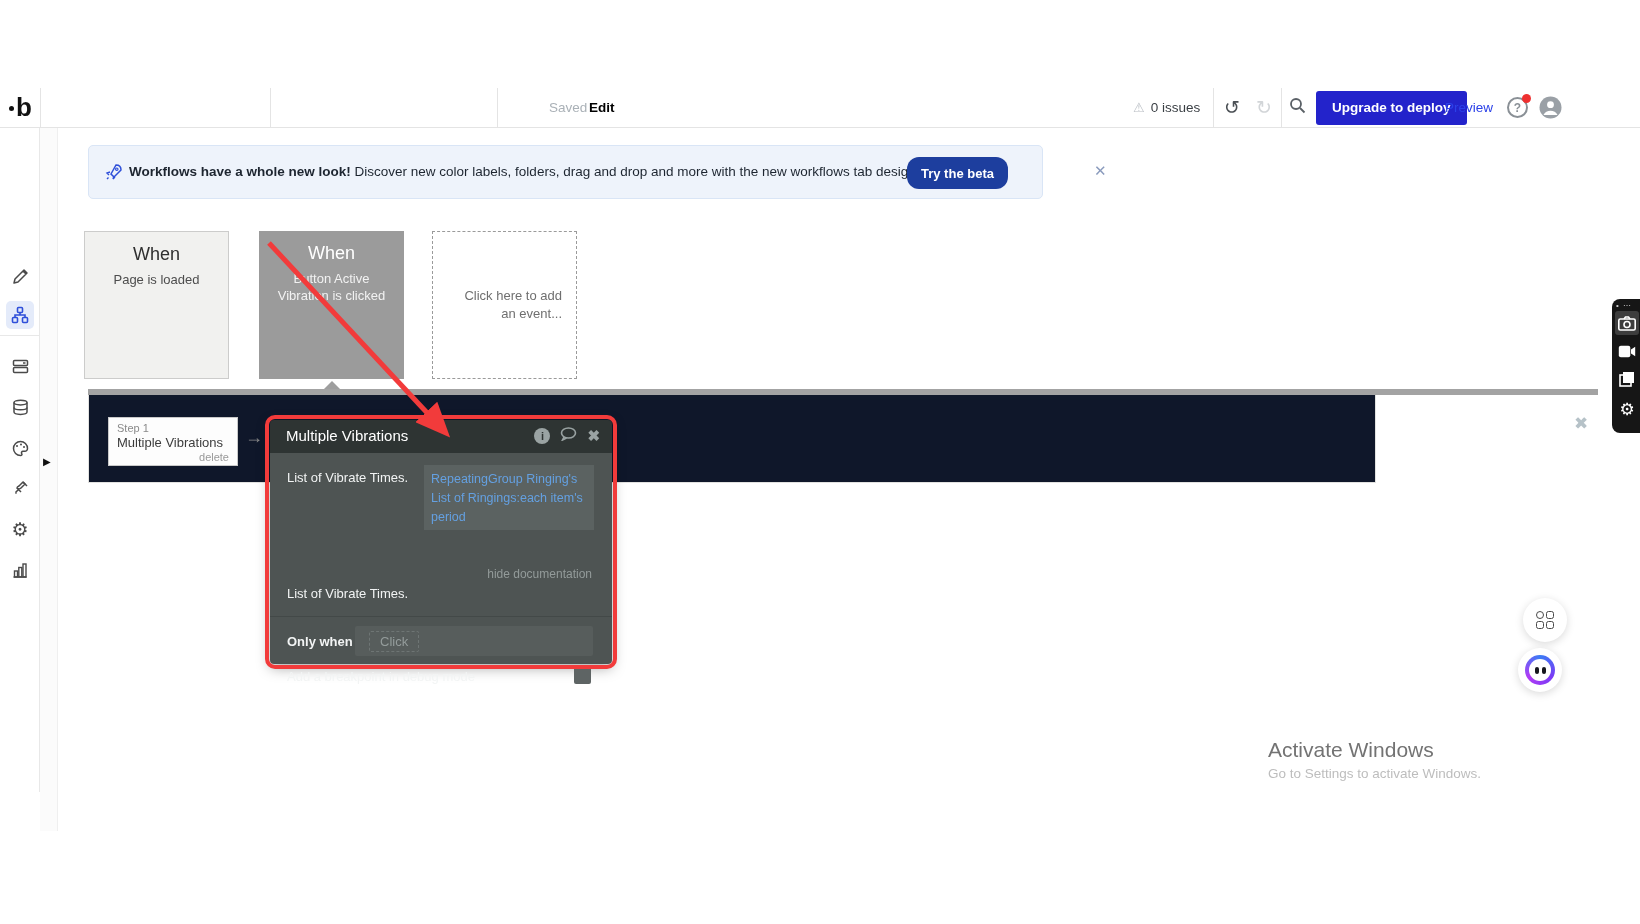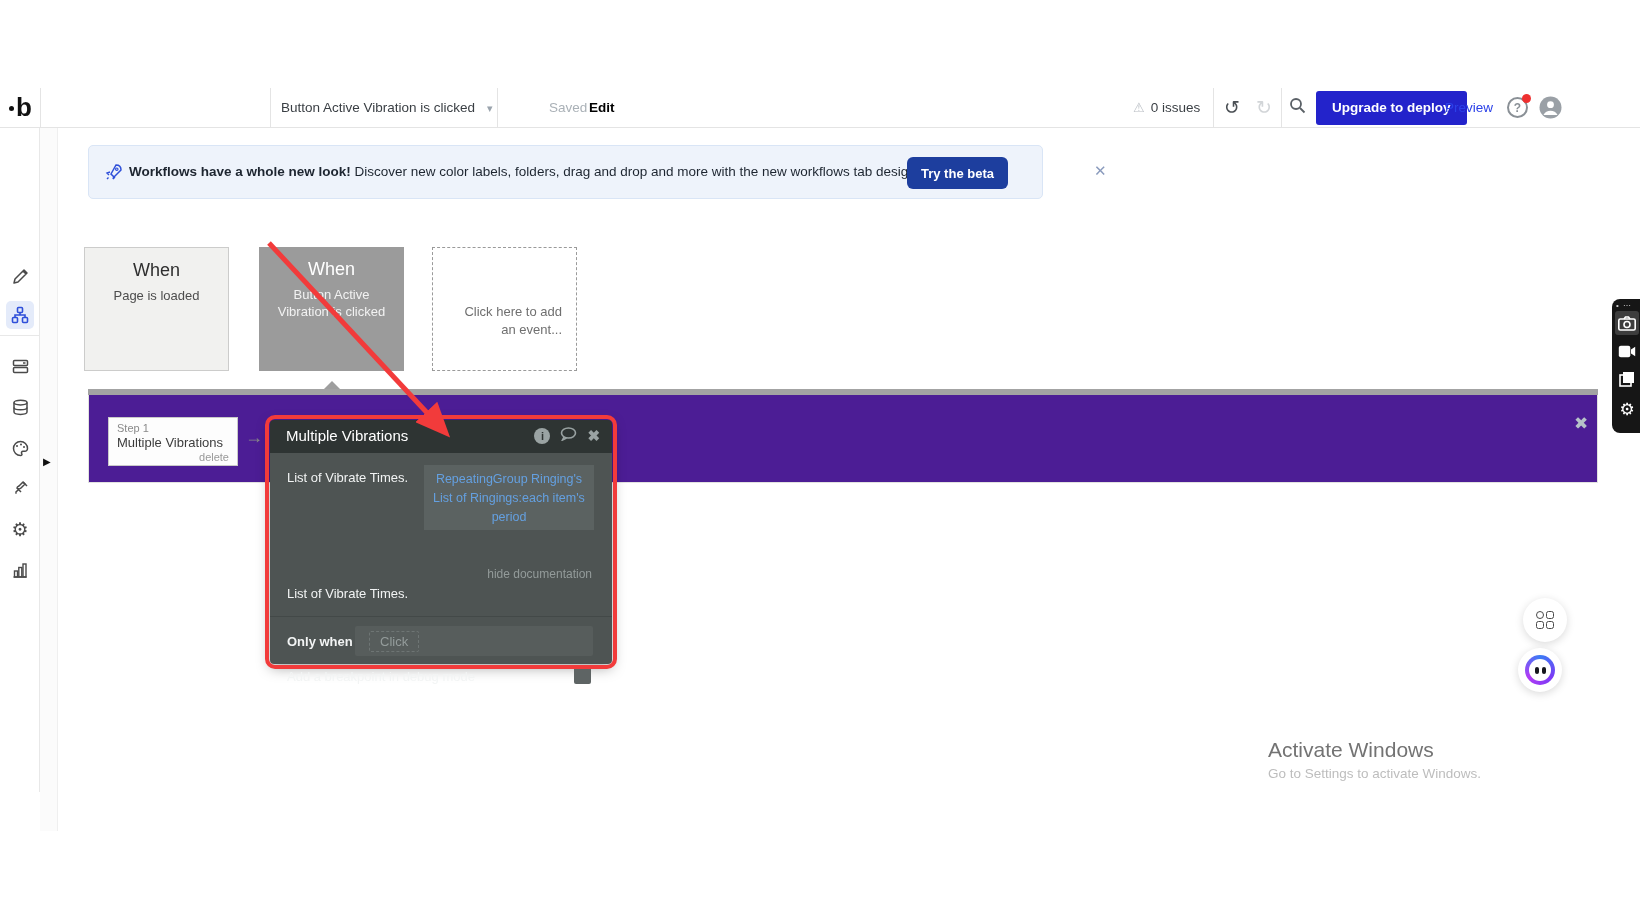--- a/index.html
+++ b/index.html
@@ -28,57 +28,57 @@
   .sb-div { position:absolute; left:0; width:39px; height:1px; background:#e8e8e8; }
   .sb-item svg { display:block; }
   #gutter { position:absolute; left:40px; top:128px; width:18px; height:703px; background:#fbfbfb; border-right:1px solid #efefef; }
   .gutter-arrow { position:absolute; left:3px; top:328px; font-size:10px; color:#111; cursor:pointer; }
 
   
   #banner { position:absolute; left:88px; top:145px; width:955px; height:54px; background:#eef3fb; border:1px solid #d9e5f6; border-radius:5px; }
   #banner .rocket { position:absolute; left:16px; top:17px; }
   #banner .msg { position:absolute; left:40px; top:18px; font-size:13.5px; color:#1d2530; }
   #banner .msg b { font-weight:bold; }
-  .beta-btn { position:absolute; left:818px; top:11px; height:32px; padding:0 14px; background:#1d3e9e; color:#fff; font-size:13px; font-weight:bold; border:none; border-radius:6px; cursor:pointer; }
+  .beta-btn { position:absolute; left:818px; top:11px; height:32px; padding:0 14px; background:#1d3e9e; color:#fff; font-size:13px; font-weight:bold; border:none; border-radius:12px; cursor:pointer; }
   .banner-close { position:absolute; left:1005px; top:16px; font-size:15px; color:#8a9bbd; cursor:pointer; }
 
   
-  .card { position:absolute; top:231px; width:145px; height:124px; text-align:center; cursor:pointer;margin-top:16px; }
+  .card { position:absolute; top:231px; width:145px; height:148px; text-align:center; cursor:pointer; }
   .card .t { margin-top:12px; font-size:18px; }
   .card .s { margin-top:6px; font-size:13px; line-height:17px; padding:0 10px; }
   #card1 { left:84px; background:#f1f1ef; border:1px solid #cccccb; }
   #card1 .t { color:#2f2f2f; } #card1 .s { color:#4d4d4d; }
   #card2 { left:259px; background:#9b9b9b; }
   #card2 .t { color:#fff; } #card2 .s { color:#f2f2f2; }
   #card3 { left:432px; background:#fff; border:1px dashed #9a9a9a; }
   #card3 .p { margin-top:55px; font-size:13px; line-height:18px; color:#6f6f6f; padding:0 14px;text-align:right; }
 
   .up-tri { position:absolute; left:324px; top:381px; width:0; height:0; border-left:8px solid transparent; border-right:8px solid transparent; border-bottom:8px solid #9e9e9e; }
 
   
   #graybar { position:absolute; left:88px; top:389px; width:1510px; height:6px; background:#a3a3a3; }
-  #steppanel { position:absolute; left:88px; top:395px; width:1510px; height:88px; background:#4c1d95; border:1px solid #e2e2e0; border-top:none; }
+  #steppanel { position:absolute; left:88px; top:395px; width:1288px; height:88px; background:#0f172a; border:1px solid #e2e2e0; border-top:none; }
   #stepbox { position:absolute; left:19px; top:22px; width:130px; height:49px; background:#fdfdfd; border:1px solid #c9c9c9; padding:4px 8px; cursor:pointer; }
   #stepbox .lab { font-size:11px; color:#8a8a8a; }
   #stepbox .tit { font-size:13px; color:#3c3c3c; margin-top:1px; }
   #stepbox .del { font-size:11px; color:#9a9a9a; text-align:right; margin-top:1px; cursor:pointer; }
   .step-arrow { position:absolute; left:156px; top:32px; font-size:18px; font-weight:bold; color:#8a8a8a; }
   .panel-close { position:absolute; left:1485px; top:18px; font-size:17px; color:#b6c2c8; cursor:pointer; }
 
   
   #popup-outline { position:absolute; left:265px; top:415px; width:352px; height:254px; border:4px solid #f23b3b; border-radius:10px; pointer-events:none; z-index:6; }
   #popup { position:absolute; left:270px; top:420px; width:342px; height:244px; z-index:5; box-shadow:0 4px 14px rgba(0,0,0,.35); border-radius:4px; }
   #popup-header { position:relative; height:33px; background:#2e3433; border-radius:4px 4px 0 0; }
   #popup-header .title { position:absolute; left:16px; top:7px; font-size:15px; color:#fff; }
   .ph-icons { position:absolute; right:12px; top:7px; display:flex; gap:10px; align-items:center; }
   .info-ic { width:16px; height:16px; background:#9aa3a3; color:#2e3433; border-radius:50%; font-size:11px; font-weight:bold; text-align:center; line-height:16px; cursor:pointer; }
   .pop-close { color:#9aa3a3; font-size:15px; font-weight:bold; cursor:pointer; }
   #popup-body { position:relative; height:211px; background:#4e5453; border-radius:0 0 4px 4px; }
   .pb-label { position:absolute; left:17px; font-size:13px; color:#f2f4f4; }
-  .val-box { position:absolute; left:154px; top:12px; width:170px; min-height:62px; background:#5b6261; padding:4px 7px; cursor:pointer;text-align:center; }
+  .val-box { position:absolute; left:154px; top:12px; width:170px; min-height:62px; background:#5b6261; padding:4px 7px; cursor:pointer; }
   .val-box span { font-size:12.5px; line-height:18px; color:#64a0e1; }
   .hide-doc { position:absolute; right:20px; top:114px; font-size:12px; color:#939b9a; cursor:pointer; }
   .pb-divider { position:absolute; left:0; top:163px; width:100%; height:1px; background:#434948; }
   .ow-input { position:absolute; left:85px; top:173px; width:238px; height:30px; background:#575d5c; border-radius:2px; line-height:30px; cursor:text; }
   .ow-input span { margin-left:14px; font-size:13px; color:#949c9b; border:1px dashed #6e7574; padding:2px 10px; border-radius:2px; }
   .bp-check { position:absolute; left:304px; top:214px; width:17px; height:17px; background:#5e6464; border-radius:2px; cursor:pointer; }
 
   
   #anno { position:absolute; left:0; top:0; width:1640px; height:924px; pointer-events:none; z-index:7; }
 
@@ -108,24 +108,20 @@
 <body>
 
 <div id="app">
 
   <div id="toolbar">
     <div class="logo"><span>b</span></div>
     <div class="tb-sep" style="left:40px;"></div>
 
     <div class="tb-sep" style="left:270px;"></div>
 
-    <div class="selector" style="left:281px; width:216px;">
-      <span>Button Active Vibration is clicked</span>
-      <span class="caret">▾</span>
-    </div>
     <div class="tb-sep" style="left:497px;"></div>
 
     <div class="tb-text" style="left:541px; color:#000000; font-weight:bold;margin-left:48px;">Edit</div>
     <div class="tb-text" style="left:549px; color:#aab1b7;">Saved</div>
 
     <div class="tb-text" style="left:1133px; color:#3a3f44;">
       <span class="issues-icon">⚠</span><span>0 issues</span>
     </div>
     <div class="tb-sep" style="left:1213px;"></div>
 

